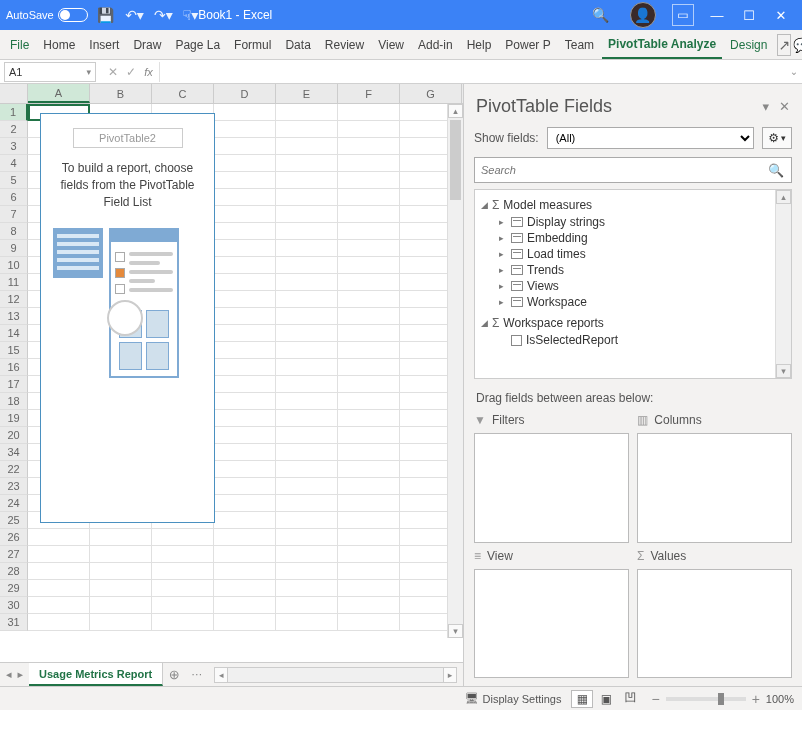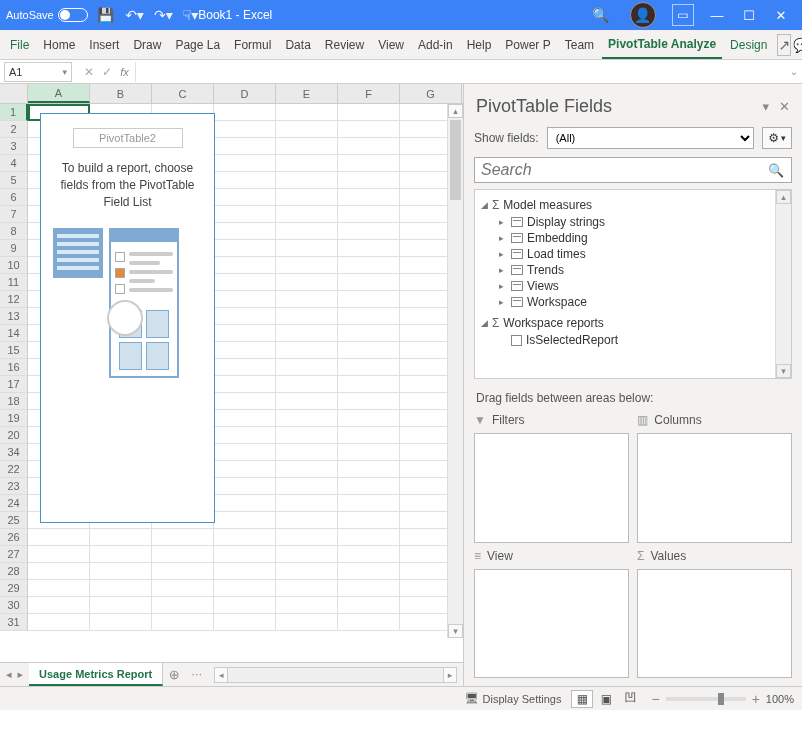--- a/index.html
+++ b/index.html
@@ -24,21 +24,21 @@
 .ribbon .tab { padding: 0 6px; height:100%; display:flex; align-items:center; font-size:12px; color:#444; cursor:pointer; white-space:nowrap; }
 .ribbon .tab.file { color:#217346; font-weight:400; }
 .ribbon .tab.active { color:#217346; border-bottom: 2px solid #217346; font-weight:600;}
 .ribbon .tab.sub-active { color:#217346; }
 .ribbon .spacer { flex:1; }
 .ribbon .r-ico { width:22px; height:22px; display:flex; align-items:center; justify-content:center; color:#666; cursor:pointer; font-size:14px; }
 .ribbon .r-ico.boxed { border:1px solid #bbb; }
 
 
 .fbar { height: 24px; border-bottom:1px solid #d0d0d0; display:flex; align-items:center; background:#fff; }
-.fbar .namebox { width:68px; height:20px; border:1px solid #ccc; margin:0 4px; display:flex; align-items:center; padding:0 4px; font-size:11px; justify-content:space-between;}
+.fbar .namebox { width:92px; height:20px; border:1px solid #ccc; margin:0 4px; display:flex; align-items:center; padding:0 4px; font-size:11px; justify-content:space-between;}
 .fbar .namebox .dd { font-size:9px; color:#888; }
 .fbar .fx-btns { display:flex; gap:8px; padding:0 8px; color:#aaa; font-size:12px; }
 .fbar .fx-label { font-style:italic; color:#888; font-size:11px; padding-right:6px;}
 .fbar .fx-input { flex:1; height:20px; border:none; padding:0 4px; border-left:1px solid #e0e0e0;}
 .fbar .fx-expand { width:16px; display:flex; align-items:center; justify-content:center; color:#999; font-size:10px; cursor:pointer;}
 
 
 .main { display:flex; height: 602px; }
 
 
@@ -95,21 +95,21 @@
 .pane { flex:1; background:#f3f2f1; border-left:1px solid #ccc; display:flex; flex-direction:column; padding:8px 10px;}
 .pane-hdr { display:flex; align-items:center; justify-content:space-between; padding:4px 2px 10px;}
 .pane-hdr h2 { font-size:18px; font-weight:400; color:#555;}
 .pane-hdr .phb { display:flex; gap:10px; color:#888;}
 .pane-hdr .phb span { cursor:pointer; font-size:13px;}
 .showfields { display:flex; align-items:center; gap:8px; padding-bottom:8px;}
 .showfields label { font-size:12px; color:#555;}
 .showfields select { flex:1; height:22px; border:1px solid #aaa; background:#fff; font-size:11px; padding:0 4px;}
 .showfields .gear { width:30px; height:22px; border:1px solid #aaa; background:#fafafa; display:flex; align-items:center; justify-content:center; gap:2px; cursor:pointer;}
 .searchbox { height:26px; border:1px solid #aaa; background:#fff; display:flex; align-items:center; padding:0 6px; margin-bottom:6px;}
-.searchbox input { flex:1; border:none; background:transparent; font-size:16px; font-style:italic; color:#888; outline:none;}
+.searchbox input { flex:1; border:none; background:transparent; font-size:11px; font-style:italic; color:#888; outline:none;}
 .searchbox .sico { color:#888; font-size:13px;}
 
 .fieldlist { background:#fff; border:1px solid #ccc; flex-shrink:0; height:190px; overflow:hidden; position:relative;}
 .fieldlist .fl-inner { padding:4px 2px; position:absolute; left:0; right:16px; top:0;}
 .fieldlist .grp { padding:2px 4px;}
 .fieldlist .grp-hdr { display:flex; align-items:center; gap:4px; font-size:12px; cursor:pointer; padding:2px 0;}
 .fieldlist .grp-hdr .tri { font-size:9px; color:#777;}
 .fieldlist .grp-hdr .sigma { font-size:12px; color:#666;}
 .fieldlist .sub { padding-left:18px;}
 .fieldlist .fld { display:flex; align-items:center; gap:4px; font-size:12px; cursor:pointer; padding:1px 0;}

